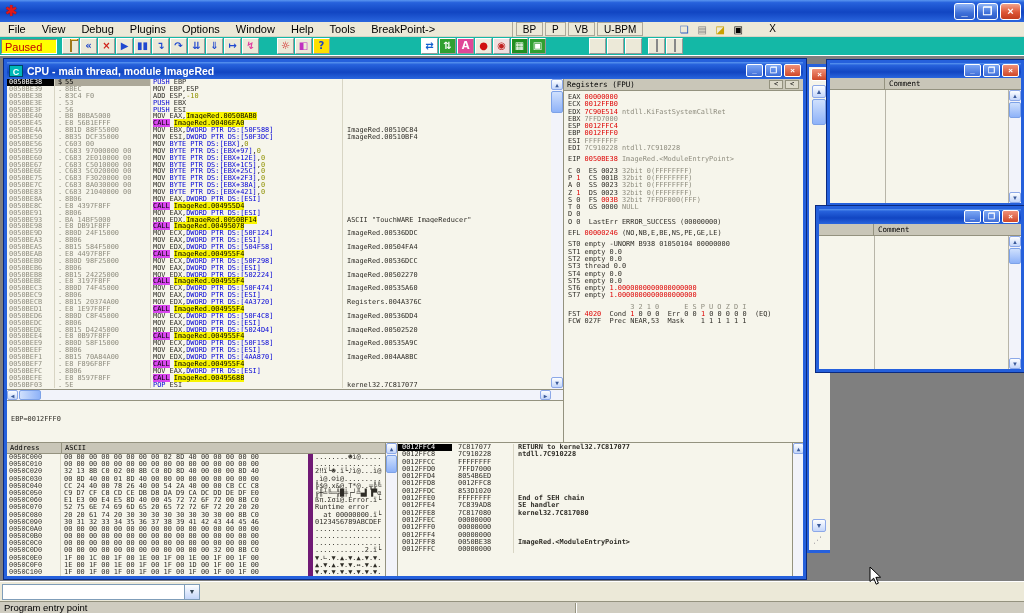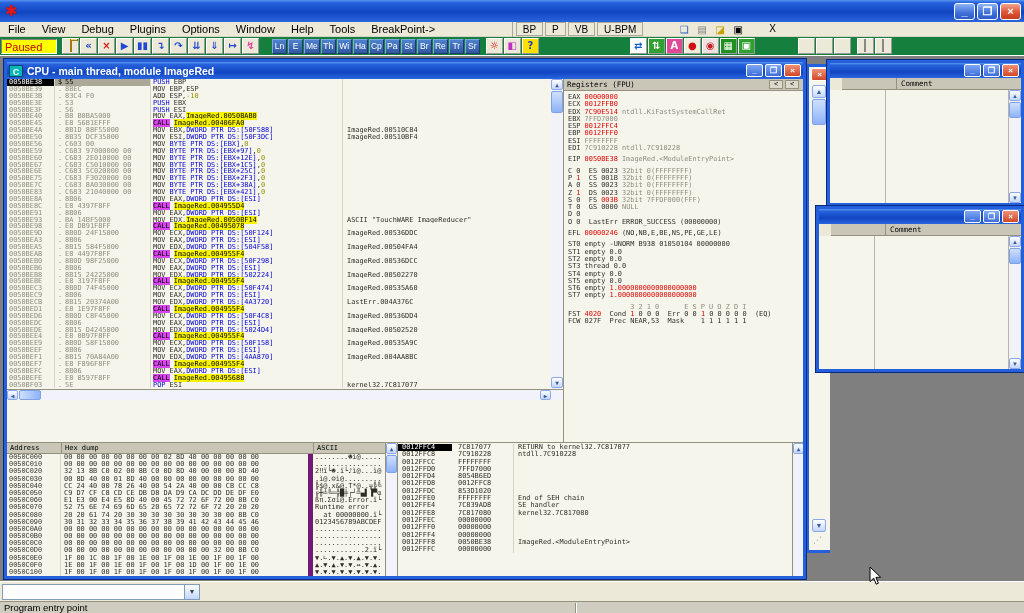--- a/index.html
+++ b/index.html
@@ -16,21 +16,21 @@
   .tb-btn{width:21px;height:17px;border:1px solid #fff;border-radius:3px;
     background:linear-gradient(#8FB4F6,#3E6FD8 60%,#2C5BC8);color:#fff;text-align:center;
     font:bold 11px/14px "Liberation Sans",sans-serif;}
   .tb-btn.close{background:linear-gradient(#F2A48C,#DD5636 55%,#C33C1E);}
   .menubar{position:absolute;left:0;top:22px;width:1024px;height:15px;background:#ECE9D8;
     display:flex;align-items:center;font-size:11px;color:#000;border-bottom:1px solid #D8D4C4;justify-content:space-between;}
   .mi{padding:0 8px;}
   .menu-right{margin-left:auto;display:flex;align-items:center;height:15px;border-left:1px solid #ACA899;padding-left:3px;margin-right:240px;}
   .mrb{border:1px solid #ACA899;background:#ECE9D8;font-size:10px;padding:0 6px;height:14px;line-height:13px;margin-right:2px;}
   .mico{width:16px;height:13px;margin:0 1px;text-align:center;font-size:10px;line-height:13px;}
-  .toolbar{position:absolute;left:0;top:37px;width:1024px;height:19px;background:#15803d;
+  .toolbar{position:absolute;left:0;top:37px;width:1024px;height:19px;background:#14b8a6;
     display:flex;align-items:center;padding-left:1px;border-bottom:1px solid #fff;}
   .paused{width:56px;height:15px;background:#FFFF00;color:#C00000;font-size:11px;
     line-height:14px;padding-left:3px;border:1px solid #808080;border-right-color:#fff;border-bottom-color:#fff;}
   .tsep{width:5px;height:16px;}
   .ibtn{width:17px;height:16px;border:1px solid #ECE9D8;border-top-color:#fff;border-left-color:#fff;
     border-right-color:#999;border-bottom-color:#999;text-align:center;font:bold 10px/14px "DejaVu Sans",sans-serif;
     background:#ECE9D8;margin-right:1px;overflow:hidden;}
   .folder{width:12px;height:8px;background:#F4D060;border:1px solid #A07818;position:relative;margin:3px auto 0;}
   .folder:before{content:"";position:absolute;left:-1px;top:-3px;width:6px;height:2px;background:#F4D060;border:1px solid #A07818;}
   .lbtn{min-width:15px;height:15px;background:linear-gradient(#4E82CE,#30589E);color:#fff;
@@ -97,25 +97,25 @@
   .da{width:54px;padding-left:2px;border-right:1px solid #D8D5C4;font-family:Liberation Mono, monospace;}
   .dh{width:252px;padding-left:3px;border-right:5px solid #701a75;}
   .ds{flex:1;padding-left:2px;}
   .dump-vscroll{position:absolute;left:378px;top:0;width:12px;height:134px;background:#F2F3FA;border-left:1px solid #94927F;}
   .stack{position:absolute;left:390px;top:0;width:406px;height:134px;border-left:1px solid #94927F;overflow:hidden;}
   .stack-rows{padding-top:1px;}
   .sr{display:flex;height:7.3px;line-height:7.3px;white-space:pre;}
   .sa{width:54px;padding-left:4px;}
   .sa.ssel{background:#000;color:#fff;}
   .sv{width:62px;padding-left:6px;border-right:1px solid #D8D5C4;}
-  .sx{flex:1;padding-left:4px;}
+  .sx{flex:1;padding-left:4px;font-weight:bold;}
   .stack-vscroll{position:absolute;left:394px;top:0;width:12px;height:134px;background:#F2F3FA;border-left:1px solid #94927F;}
 
   
-  .colhdr{height:12px;display:flex;font-family:"DejaVu Sans Mono",monospace;font-size:7.5px;line-height:11px;margin-left:12px;}
+  .colhdr{height:12px;display:flex;font-family:"DejaVu Sans Mono",monospace;font-size:7.5px;line-height:11px;}
   .colhdr .c1{width:55px;border-right:1px solid #94927F;}
   .colhdr .c2{flex:1;padding-left:4px;}
   .wbody{position:relative;background:#F6F5EB;}
   .vsc{position:absolute;right:0;top:0;width:13px;height:100%;background:#F2F3FA;border-left:1px solid #B8B5A8;}
 
   .statusbar{position:absolute;left:0;top:601px;width:1024px;height:12px;background:#CFCCC0;
     border-top:1px solid #94927F;font-size:9.5px;line-height:11px;color:#000;padding-left:4px;}
   .statusdiv{position:absolute;left:575px;top:1px;width:1px;height:10px;background:#94927F;box-shadow:1px 0 0 #fff;}
   .cmdbar{position:absolute;left:0;top:581px;width:1024px;height:20px;background:#ECE9D8;border-top:1px solid #fff;}
   .combo{position:absolute;left:2px;top:2px;width:198px;height:16px;background:#fff;border:1px solid #7F9DB9;display:flex;}
@@ -176,35 +176,20 @@
       <span class="ibtn" style="color: rgb(32, 72, 208);">▶</span>
       <span class="ibtn" style="color: rgb(32, 72, 208);">▮▮</span>
       <span class="ibtn" style="color: rgb(32, 72, 208);">↴</span>
       <span class="ibtn" style="color: rgb(32, 72, 208);">↷</span>
       <span class="ibtn" style="color: rgb(32, 72, 208);">⇊</span>
       <span class="ibtn" style="color: rgb(32, 72, 208);">⇓</span>
       <span class="ibtn" style="color: rgb(32, 72, 208);">↦</span>
       <span class="ibtn" style="color: rgb(224, 64, 160);">↯</span>
     </span>
   <span class="tsep" style="width:12px;"></span>
-  <span style="display:flex;">
-      <span class="lbtn">Ln</span>
-      <span class="lbtn">E</span>
-      <span class="lbtn">Me</span>
-      <span class="lbtn">Th</span>
-      <span class="lbtn">Wi</span>
-      <span class="lbtn">Ha</span>
-      <span class="lbtn">Cp</span>
-      <span class="lbtn">Pa</span>
-      <span class="lbtn">St</span>
-      <span class="lbtn">Br</span>
-      <span class="lbtn">Re</span>
-      <span class="lbtn">Tr</span>
-      <span class="lbtn">Sr</span>
-    </span>
   <span class="tsep"></span>
   <span style="display:flex;">
       <span class="ibtn" style="color: rgb(208, 16, 16); background: rgb(236, 233, 216);">☼</span>
       <span class="ibtn" style="color: rgb(192, 48, 192); background: rgb(236, 233, 216);">◧</span>
       <span class="ibtn" style="color: rgb(32, 64, 192); background: rgb(255, 224, 0);">?</span>
     </span>
   <span class="tsep" style="width:90px;"></span>
   <span style="display:flex;">
       <span class="ibtn" style="color: rgb(16, 96, 208); background: rgb(255, 255, 255);">⇄</span>
       <span class="ibtn" style="color: rgb(255, 255, 255); background: rgb(48, 160, 48);">⇅</span>
@@ -271,21 +256,21 @@
           <div class="dr"><span class="ca">0050BE9D</span><span class="cm">.</span><span class="ch">8B0D 24F15000</span><span class="cc">MOV ECX,<span class="ob">DWORD PTR DS:[50F124]</span></span><span class="cx">ImageRed.00536DDC</span></div>
           <div class="dr"><span class="ca">0050BEA3</span><span class="cm">.</span><span class="ch">8B06</span><span class="cc">MOV EAX,<span class="ob">DWORD PTR DS:[ESI]</span></span><span class="cx"></span></div>
           <div class="dr"><span class="ca">0050BEA5</span><span class="cm">.</span><span class="ch">8B15 584F5000</span><span class="cc">MOV EDX,<span class="ob">DWORD PTR DS:[504F58]</span></span><span class="cx">ImageRed.00504FA4</span></div>
           <div class="dr"><span class="ca">0050BEAB</span><span class="cm">.</span><span class="ch">E8 4497F8FF</span><span class="cc"><span class="mc">CALL</span> <span class="hy">ImageRed.004955F4</span></span><span class="cx"></span></div>
           <div class="dr"><span class="ca">0050BEB0</span><span class="cm">.</span><span class="ch">8B0D 98F25000</span><span class="cc">MOV ECX,<span class="ob">DWORD PTR DS:[50F298]</span></span><span class="cx">ImageRed.00536DCC</span></div>
           <div class="dr"><span class="ca">0050BEB6</span><span class="cm">.</span><span class="ch">8B06</span><span class="cc">MOV EAX,<span class="ob">DWORD PTR DS:[ESI]</span></span><span class="cx"></span></div>
           <div class="dr"><span class="ca">0050BEB8</span><span class="cm">.</span><span class="ch">8B15 24225000</span><span class="cc">MOV EDX,<span class="ob">DWORD PTR DS:[502224]</span></span><span class="cx">ImageRed.00502270</span></div>
           <div class="dr"><span class="ca">0050BEBE</span><span class="cm">.</span><span class="ch">E8 3197F8FF</span><span class="cc"><span class="mc">CALL</span> <span class="hy">ImageRed.004955F4</span></span><span class="cx"></span></div>
           <div class="dr"><span class="ca">0050BEC3</span><span class="cm">.</span><span class="ch">8B0D 74F45000</span><span class="cc">MOV ECX,<span class="ob">DWORD PTR DS:[50F474]</span></span><span class="cx">ImageRed.00535A60</span></div>
           <div class="dr"><span class="ca">0050BEC9</span><span class="cm">.</span><span class="ch">8B06</span><span class="cc">MOV EAX,<span class="ob">DWORD PTR DS:[ESI]</span></span><span class="cx"></span></div>
-          <div class="dr"><span class="ca">0050BECB</span><span class="cm">.</span><span class="ch">8B15 20374A00</span><span class="cc">MOV EDX,<span class="ob">DWORD PTR DS:[4A3720]</span></span><span class="cx">LastErr.004A376C</span></div>
+          <div class="dr"><span class="ca">0050BECB</span><span class="cm">.</span><span class="ch">8B15 20374A00</span><span class="cc">MOV EDX,<span class="ob">DWORD PTR DS:[4A3720]</span></span><span class="cx">Registers.004A376C</span></div>
           <div class="dr"><span class="ca">0050BED1</span><span class="cm">.</span><span class="ch">E8 1E97F8FF</span><span class="cc"><span class="mc">CALL</span> <span class="hy">ImageRed.004955F4</span></span><span class="cx"></span></div>
           <div class="dr"><span class="ca">0050BED6</span><span class="cm">.</span><span class="ch">8B0D C8F45000</span><span class="cc">MOV ECX,<span class="ob">DWORD PTR DS:[50F4C8]</span></span><span class="cx">ImageRed.00536DD4</span></div>
           <div class="dr"><span class="ca">0050BEDC</span><span class="cm">.</span><span class="ch">8B06</span><span class="cc">MOV EAX,<span class="ob">DWORD PTR DS:[ESI]</span></span><span class="cx"></span></div>
           <div class="dr"><span class="ca">0050BEDE</span><span class="cm">.</span><span class="ch">8B15 D4245000</span><span class="cc">MOV EDX,<span class="ob">DWORD PTR DS:[5024D4]</span></span><span class="cx">ImageRed.00502520</span></div>
           <div class="dr"><span class="ca">0050BEE4</span><span class="cm">.</span><span class="ch">E8 0B97F8FF</span><span class="cc"><span class="mc">CALL</span> <span class="hy">ImageRed.004955F4</span></span><span class="cx"></span></div>
           <div class="dr"><span class="ca">0050BEE9</span><span class="cm">.</span><span class="ch">8B0D 58F15000</span><span class="cc">MOV ECX,<span class="ob">DWORD PTR DS:[50F158]</span></span><span class="cx">ImageRed.00535A9C</span></div>
           <div class="dr"><span class="ca">0050BEEF</span><span class="cm">.</span><span class="ch">8B06</span><span class="cc">MOV EAX,<span class="ob">DWORD PTR DS:[ESI]</span></span><span class="cx"></span></div>
           <div class="dr"><span class="ca">0050BEF1</span><span class="cm">.</span><span class="ch">8B15 70A84A00</span><span class="cc">MOV EDX,<span class="ob">DWORD PTR DS:[4AA870]</span></span><span class="cx">ImageRed.004AA8BC</span></div>
           <div class="dr"><span class="ca">0050BEF7</span><span class="cm">.</span><span class="ch">E8 F896F8FF</span><span class="cc"><span class="mc">CALL</span> <span class="hy">ImageRed.004955F4</span></span><span class="cx"></span></div>
           <div class="dr"><span class="ca">0050BEFC</span><span class="cm">.</span><span class="ch">8B06</span><span class="cc">MOV EAX,<span class="ob">DWORD PTR DS:[ESI]</span></span><span class="cx"></span></div>
@@ -297,20 +282,23 @@
         <div class="sbtn" style="left:0;top:0;width:12px;height:11px;font-size:6px;line-height:10px;">▲</div>
         <div class="sthumb h" style="left:0;top:12px;width:12px;height:22px;"></div>
         <div class="sbtn" style="left:0;top:298px;width:12px;height:11px;font-size:6px;line-height:10px;">▼</div>
       </div>
       <div class="dis-hscroll">
         <div class="sbtn" style="left:0;top:0;width:11px;height:10px;font-size:6px;line-height:9px;">◀</div>
         <div class="sthumb" style="left:12px;top:0;width:22px;height:10px;"></div>
         <div class="sbtn" style="left:533px;top:0;width:11px;height:10px;font-size:6px;line-height:9px;">▶</div>
       </div>
 
+      <div class="info-pane">
+        <span>EBP=0012FFF0</span>
+      </div>
 
       <div class="regs">
         <div class="regs-hdr hdrbar">
           <span style="flex:1;">Registers (FPU)</span>
           <span class="rhb">&lt;</span>
           <span class="rhb" style="margin-right:4px;">&lt;</span>
         </div>
         <div class="regs-body">
             <div class="rl"><span class="k">EAX </span><span class="r">00000000</span></div>
             <div class="rl"><span class="k">ECX </span><span class="r">0012FFB0</span></div>
@@ -341,21 +329,20 @@
             <div class="rl mt4"><span class="g">               3 2 1 0      E S P U O Z D I</span></div>
             <div class="rl"><span class="k">FST </span><span class="r">4020</span><span class="k">  Cond </span><span class="r">1</span> <span class="k">0</span> <span class="k">0</span> <span class="k">0</span><span class="k">  Err </span><span class="k">0</span> <span class="k">0</span> <span class="r">1</span> <span class="k">0</span> <span class="k">0</span> <span class="k">0</span> <span class="k">0</span> <span class="k">0</span><span class="k">  (EQ)</span></div>
             <div class="rl"><span class="k">FCW 027F  Prec NEAR,53  Mask    1 1 1 1 1 1</span></div>
           </div>
       </div>
 
       <div class="bottom">
         <div class="dump">
           <div class="dump-hdr hdrbar">
             <span style="width:54px;">Address</span>
-            <span style="width:252px;border-left:1px solid #94927F;">Hex dump</span>
             <span style="flex:1;border-left:1px solid #94927F;">ASCII</span>
           </div>
           <div class="dump-rows">
               <div class="dr2"><span class="da">0050C000</span><span class="dh">00 00 00 00 00 00 00 00 02 8D 40 00 00 00 00 00</span><span class="ds">........☻ì@.....</span></div>
               <div class="dr2"><span class="da">0050C010</span><span class="dh">00 00 00 00 00 00 00 00 00 00 00 00 00 00 00 00</span><span class="ds">................</span></div>
               <div class="dr2"><span class="da">0050C020</span><span class="dh">32 13 8B C0 02 00 8B C0 0D 8D 40 00 00 00 8D 40</span><span class="ds">2‼ï└☻.ï└♪ì@...ì@</span></div>
               <div class="dr2"><span class="da">0050C030</span><span class="dh">00 8D 40 00 01 8D 40 00 00 00 00 00 00 00 00 00</span><span class="ds">.ì@.☺ì@.........</span></div>
               <div class="dr2"><span class="da">0050C040</span><span class="dh">CC 24 40 00 78 26 40 00 54 2A 40 00 00 CB CC C8</span><span class="ds">╠$@.x&amp;@.T*@..╦╠╚</span></div>
               <div class="dr2"><span class="da">0050C050</span><span class="dh">C9 D7 CF C8 CD CE DB D8 DA D9 CA DC DD DE DF E0</span><span class="ds">╔╫╧╚═╬█╪┌┘╩▄▌▐▀α</span></div>
               <div class="dr2"><span class="da">0050C060</span><span class="dh">E1 E3 00 E4 E5 8D 40 00 45 72 72 6F 72 00 8B C0</span><span class="ds">ßπ.Σσì@.Error.ï└</span></div>

